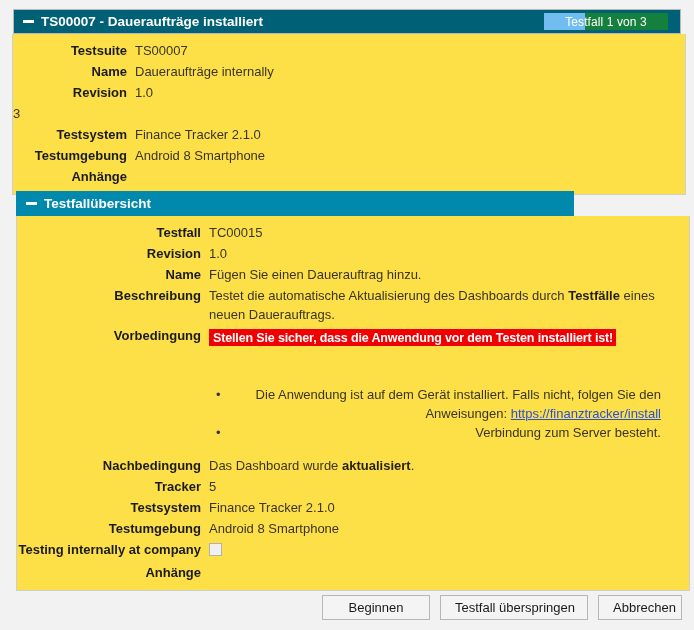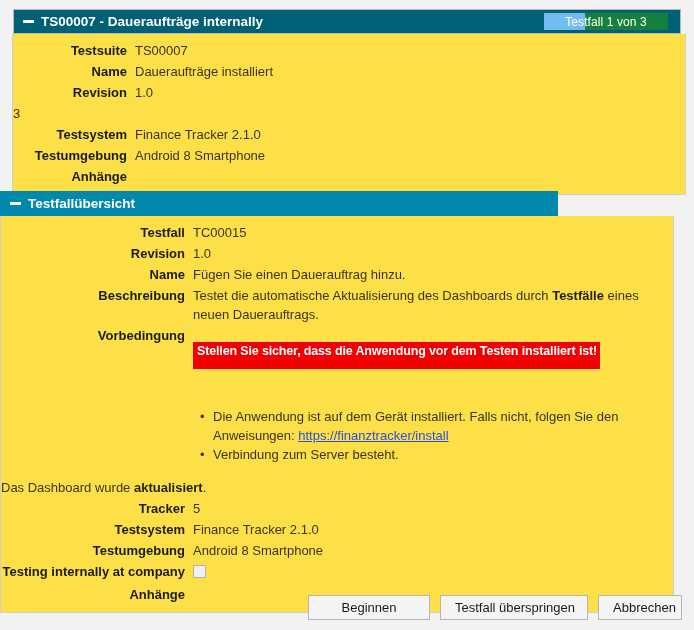--- a/index.html
+++ b/index.html
@@ -96,30 +96,31 @@
   #case-fields .val { width: 468px; }
 
   .desc-text { max-width: 448px; }
 
   .warn-box {
     display: inline-block;
     background: #f00000;
     color: #ffffff;
     font-weight: bold;
     font-size: 12.5px;
-    padding: 2px 3px 10px 4px;
+    padding: 2px 3px 0 4px;
     line-height: 15px;
     letter-spacing: -0.15px;
-    margin-top: 16px;
+    margin-top: 3px;
   }
 
   .bullets {
     margin: 0; padding: 0 0 0 18px;
     list-style: none;
     max-width: 452px;
+    text-align: right;
   }
   .bullets li {
     position: relative;
     line-height: 19px;
     font-size: 13px;
     color: #3a3426;
     padding-left: 2px;
   }
   .bullets li:before {
     content: "\2022";
@@ -166,39 +167,39 @@
 </style>
 </head>
 <body>
 
 <div class="page">
 
   <div class="panel" id="suite-panel" style="left:13px; top:9px; width:668px;">
 
     <div class="panel-head dark">
       <span class="collapse-icon"></span>
-      <span class="panel-title">TS00007 - Daueraufträge internally</span>
+      <span class="panel-title">TS00007 - Daueraufträge installiert</span>
 
       <div class="progress-wrap">
         <div class="progress-fill" style="width: 33.3333%;"></div>
         <div class="progress-label">Testfall 1 von 3</div>
       </div>
     </div>
 
     <div class="panel-body" style="width:674px; margin-left:-1px;">
       <div class="fields" id="suite-fields">
 
         <div class="row">
           <div class="lbl">Testsuite</div>
           <div class="val">TS00007</div>
         </div>
 
         <div class="row">
           <div class="lbl">Name</div>
-          <div class="val">Daueraufträge installiert</div>
+          <div class="val">Daueraufträge internally</div>
         </div>
 
         <div class="row">
           <div class="lbl">Revision</div>
           <div class="val">1.0</div>
         </div>
 
         <div class="row">
           <div class="val">3</div>
         </div>
@@ -215,21 +216,21 @@
 
         <div class="row">
           <div class="lbl">Anhänge</div>
           <div class="val"></div>
         </div>
 
       </div>
     </div>
   </div>
 
-  <div class="panel" id="case-panel" style="left:0; top:191px; width:558px;">
+  <div class="panel" id="case-panel" style="left:16px; top:191px; width:558px;">
 
     <div class="panel-head light">
       <span class="collapse-icon"></span>
       <span class="panel-title">Testfallübersicht</span>
     </div>
 
     <div class="panel-body" style="width:674px;">
       <div class="fields" id="case-fields">
 
         <div class="row">
@@ -268,20 +269,21 @@
           <div class="lbl"></div>
           <div class="val">
             <ul class="bullets">
               <li><span>Die Anwendung ist auf dem Gerät installiert. Falls nicht, folgen Sie den Anweisungen: </span><a class="lnk" href="#">https://finanztracker/install</a></li>
               <li><span>Verbindung zum Server besteht.</span></li>
             </ul>
           </div>
         </div>
 
         <div class="row" style="margin-top:14px;">
+          <div class="lbl">Nachbedingung</div>
           <div class="val"><span>Das Dashboard wurde </span><b>aktualisiert</b><span>.</span></div>
         </div>
 
         <div class="row">
           <div class="lbl">Tracker</div>
           <div class="val">5</div>
         </div>
 
         <div class="row">
           <div class="lbl">Testsystem</div>
@@ -303,18 +305,18 @@
         <div class="row">
           <div class="lbl">Anhänge</div>
           <div class="val"></div>
         </div>
 
       </div>
     </div>
   </div>
 
   <div class="footer">
-    <button class="btn" style="width:122px;">Beginnen</button>
+    <button class="btn" style="width:108px;">Beginnen</button>
     <button class="btn" style="width:148px;">Testfall überspringen</button>
     <button class="btn" style="width:84px;">Abbrechen</button>
   </div>
 
 </div>
 
 </body></html>

